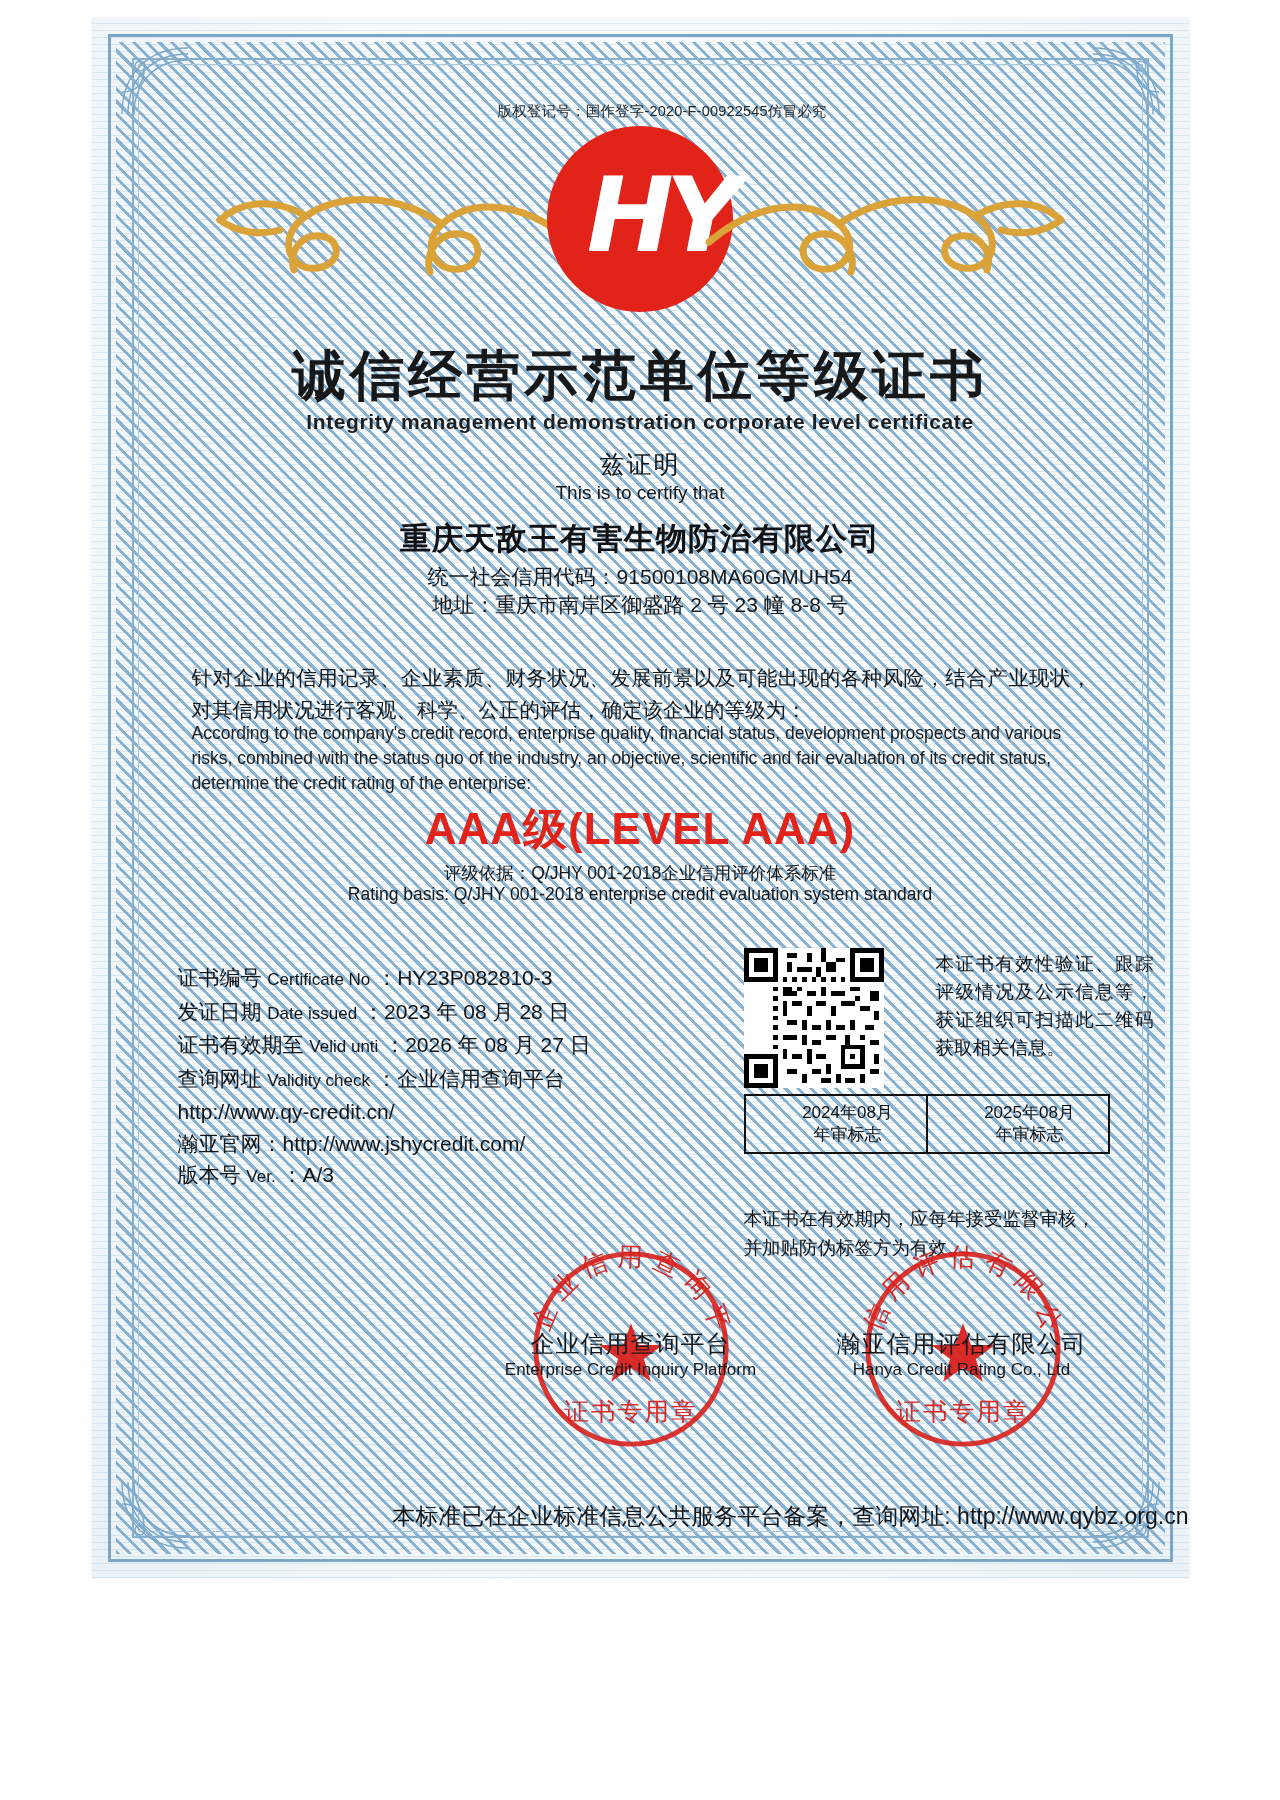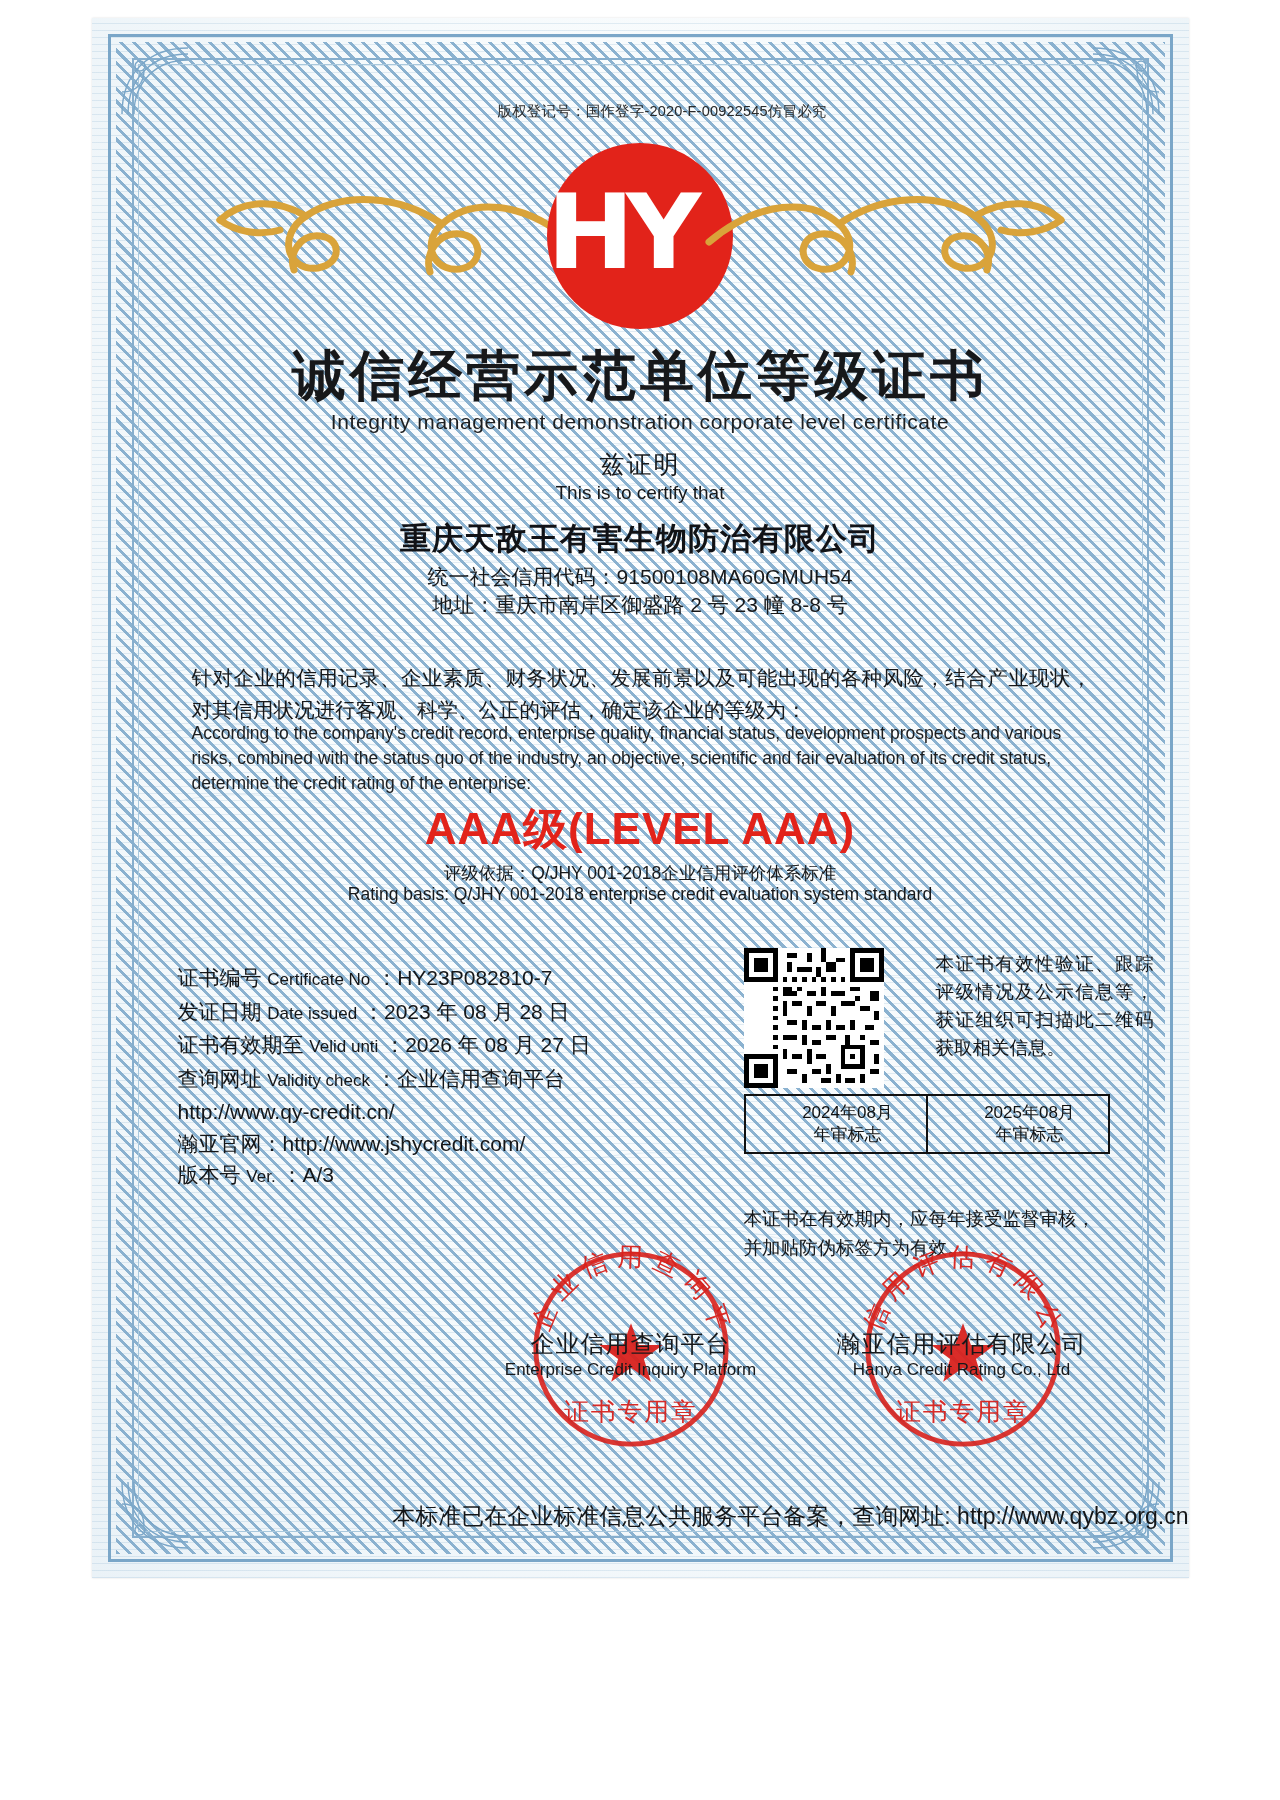--- a/index.html
+++ b/index.html
@@ -109,28 +109,29 @@
     width: 380px;
     height: 120px;
   }
   .flourish.left { left: 110px; }
   .flourish.right { right: 110px; transform: scaleX(-1); }
 
   .logo-circle {
     position: absolute;
     left: 50%;
     transform: translateX(-50%);
-    top: 17px;
+    top: 0;
     width: 186px;
     height: 186px;
     border-radius: 50%;
     background: #e2231a;
     display: flex;
     align-items: center;
-    justify-content: flex-start;
+    justify-content: flex-end;
+    font-style: italic;
   }
   .logo-circle .hy {
     font-family: "DejaVu Sans", sans-serif;
     font-weight: 700;
     font-size: 104px;
     color: #ffffff;
     letter-spacing: -8px;
     line-height: 1;
     position: relative;
     top: -4px;
@@ -148,20 +149,21 @@
     letter-spacing: 4px;
   }
   .title-en {
     position: absolute;
     top: 392px;
     left: 0; right: 0;
     text-align: center;
     font-size: 21px;
     color: #1d1f21;
     letter-spacing: 0.6px;
+    font-weight: bold;
   }
 
   .certify-zh {
     position: absolute;
     top: 430px;
     left: 0; right: 0;
     text-align: center;
     font-size: 25px;
     color: #17181a;
     letter-spacing: 2px;
@@ -475,21 +477,21 @@
   <div class="para para-en">According to the company's credit record, enterprise quality, financial status, development prospects and various risks, combined with the status quo of the industry, an objective, scientific and fair evaluation of its credit status, determine the credit rating of the enterprise:</div>
 
   <div class="level">AAA级(LEVEL AAA)</div>
   <div class="basis-zh">评级依据：Q/JHY 001-2018企业信用评价体系标准</div>
   <div class="basis-en">Rating basis: Q/JHY 001-2018 enterprise credit evaluation system standard</div>
 
   <div class="info-left">
     <div>
       <span>证书编号</span>
       <span class="lbl-en">Certificate No</span>
-      <span>：HY23P082810-7</span>
+      <span>：HY23P082810-3</span>
     </div>
     <div>
       <span>发证日期</span>
       <span class="lbl-en">Date issued</span>
       <span>：2023 年 08 月 28 日</span>
     </div>
     <div>
       <span>证书有效期至</span>
       <span class="lbl-en">Velid unti</span>
       <span>：2026 年 08 月 27 日</span>

